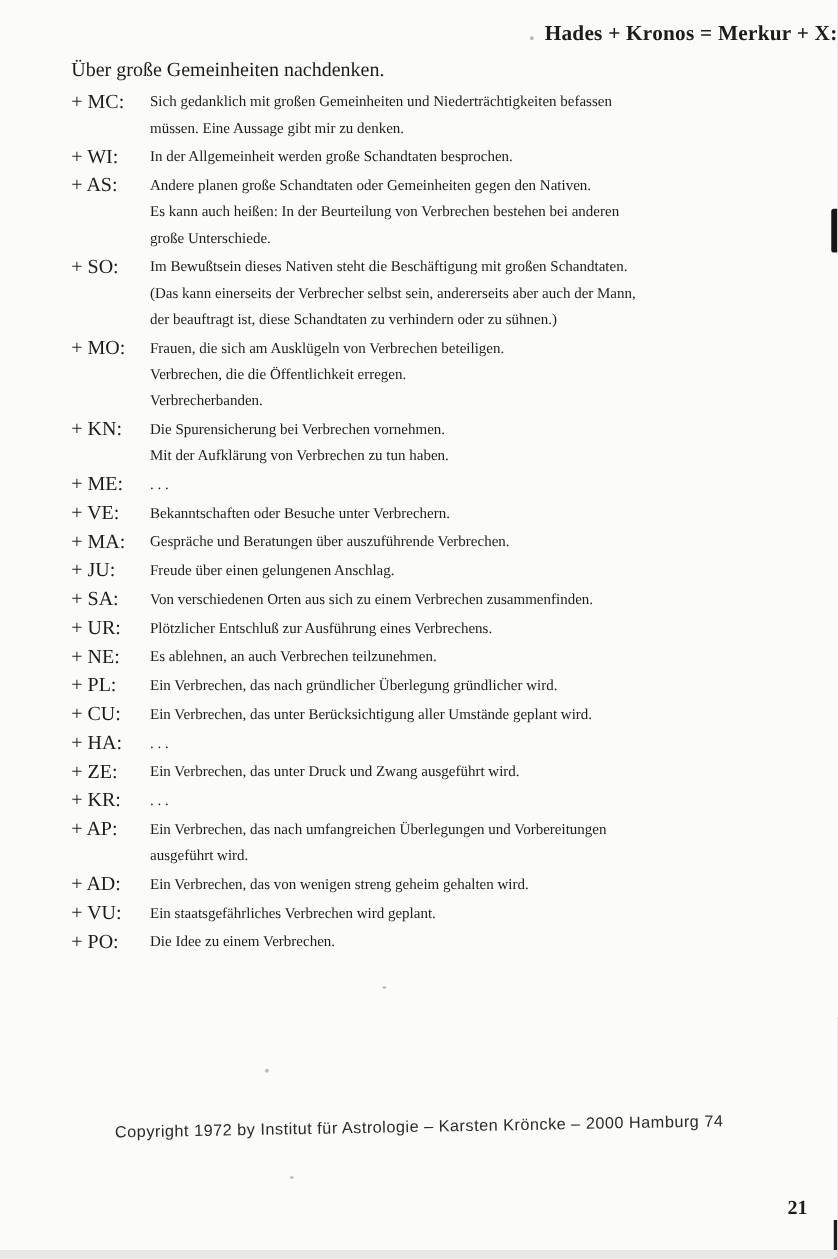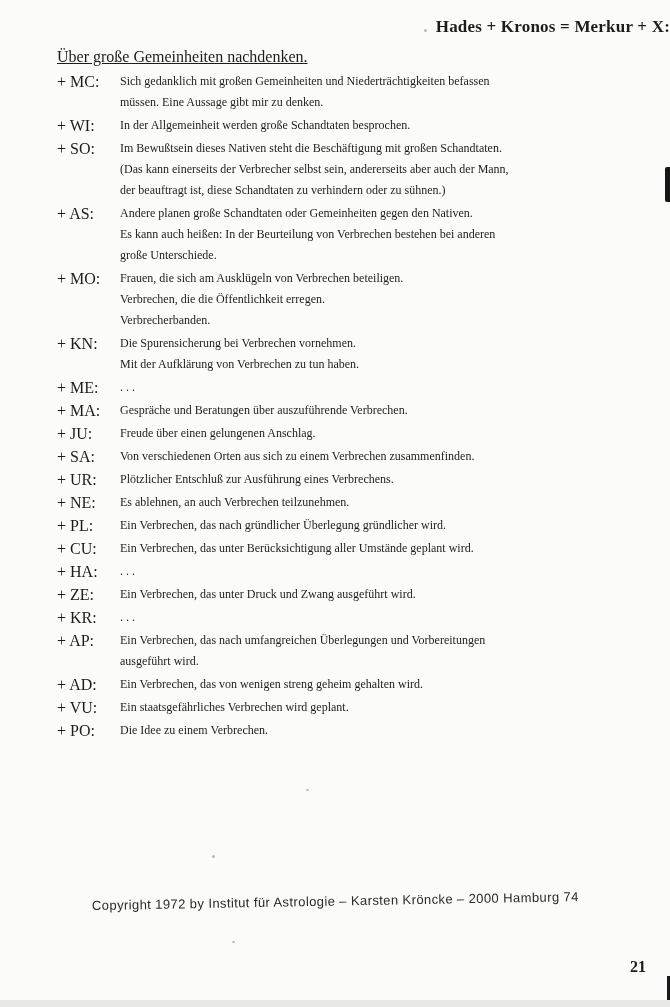--- a/index.html
+++ b/index.html
@@ -11,21 +11,21 @@
     font-family:"Liberation Serif","DejaVu Serif",serif;
     color:#1c1c1c;
     box-sizing:border-box;
     padding:16px 0 0 57px;
   }
   .heading{
     font-size:17px;font-weight:bold;line-height:22px;
     letter-spacing:0.2px;margin:0;text-align:right;
   }
   .intro{
-    font-size:16px;line-height:21px;margin:8px 0 0 0;text-decoration:underline;
+    font-size:16px;line-height:21px;margin:8px 0 0 0;
   }
   .entries{margin-top:4px;}
   .entry{display:flex;margin-bottom:2px;}
   .label{
     flex:0 0 63px;font-size:16px;line-height:21px;white-space:nowrap;
   }
   .text{flex:1;}
   .text .line{
     font-size:12px;line-height:21px;white-space:nowrap;
   }
@@ -76,54 +76,60 @@
           <div class="line">müssen. Eine Aussage gibt mir zu denken.</div>
         </div>
       </div>
       <div class="entry">
         <div class="label">+ WI:</div>
         <div class="text">
           <div class="line">In der Allgemeinheit werden große Schandtaten besprochen.</div>
         </div>
       </div>
       <div class="entry">
+        <div class="label">+ AS:</div>
+        <div class="text">
+          <div class="line">Andere planen große Schandtaten oder Gemeinheiten gegen den Nativen.</div>
+          <div class="line">Es kann auch heißen: In der Beurteilung von Verbrechen bestehen bei anderen</div>
+          <div class="line">große Unterschiede.</div>
+        </div>
+      </div>
+      <div class="entry">
         <div class="label">+ SO:</div>
         <div class="text">
           <div class="line">Im Bewußtsein dieses Nativen steht die Beschäftigung mit großen Schandtaten.</div>
           <div class="line">(Das kann einerseits der Verbrecher selbst sein, andererseits aber auch der Mann,</div>
           <div class="line">der beauftragt ist, diese Schandtaten zu verhindern oder zu sühnen.)</div>
         </div>
       </div>
       <div class="entry">
-        <div class="label">+ AS:</div>
-        <div class="text">
-          <div class="line">Andere planen große Schandtaten oder Gemeinheiten gegen den Nativen.</div>
-          <div class="line">Es kann auch heißen: In der Beurteilung von Verbrechen bestehen bei anderen</div>
-          <div class="line">große Unterschiede.</div>
-        </div>
-      </div>
-      <div class="entry">
         <div class="label">+ MO:</div>
         <div class="text">
           <div class="line">Frauen, die sich am Ausklügeln von Verbrechen beteiligen.</div>
           <div class="line">Verbrechen, die die Öffentlichkeit erregen.</div>
           <div class="line">Verbrecherbanden.</div>
         </div>
       </div>
       <div class="entry">
         <div class="label">+ KN:</div>
         <div class="text">
           <div class="line">Die Spurensicherung bei Verbrechen vornehmen.</div>
           <div class="line">Mit der Aufklärung von Verbrechen zu tun haben.</div>
         </div>
       </div>
       <div class="entry">
         <div class="label">+ ME:</div>
         <div class="text">
           <div class="line">. . .</div>
+        </div>
+      </div>
+      <div class="entry">
+        <div class="label">+ VE:</div>
+        <div class="text">
+          <div class="line">Bekanntschaften oder Besuche unter Verbrechern.</div>
         </div>
       </div>
       <div class="entry">
         <div class="label">+ MA:</div>
         <div class="text">
           <div class="line">Gespräche und Beratungen über auszuführende Verbrechen.</div>
         </div>
       </div>
       <div class="entry">
         <div class="label">+ JU:</div>

